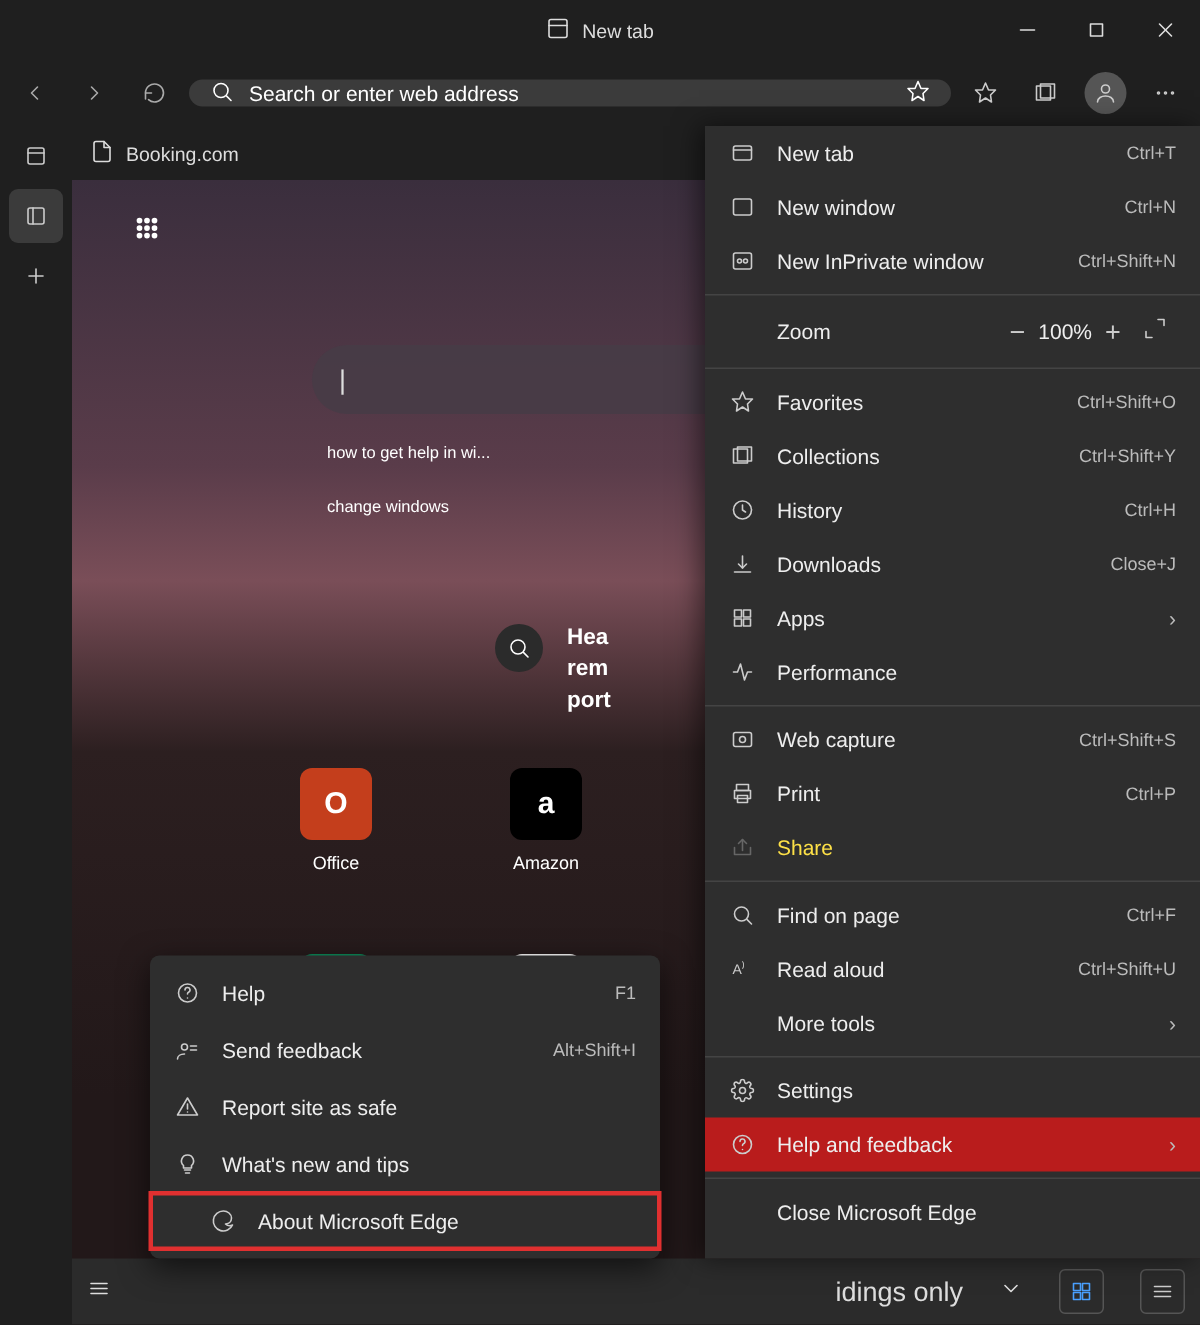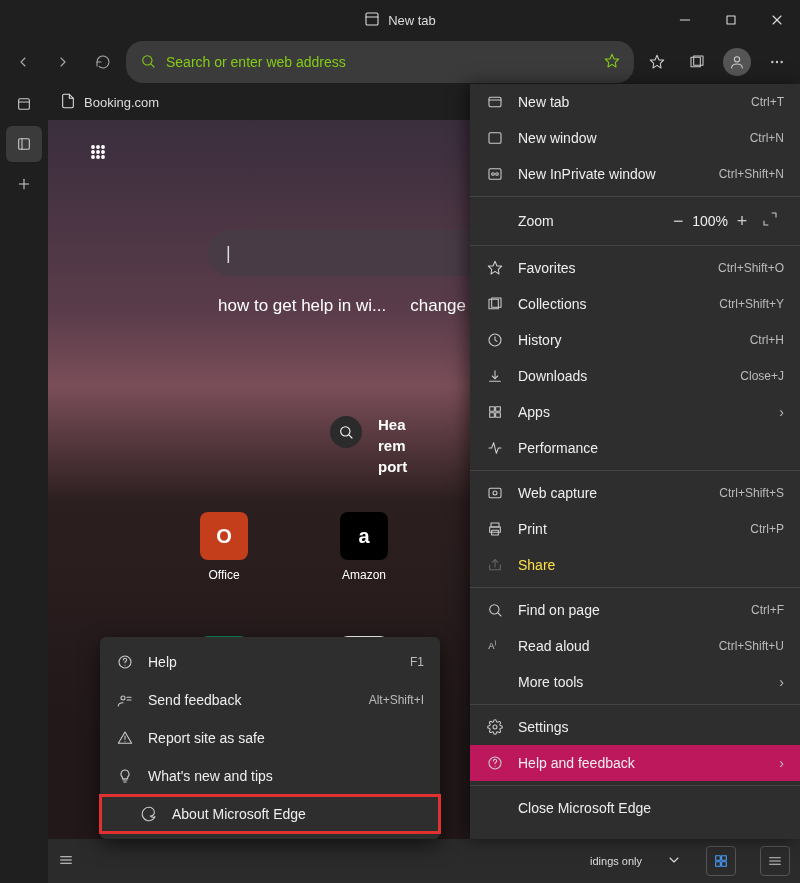--- a/index.html
+++ b/index.html
@@ -7,60 +7,60 @@
   
   
   .titlebar { height: 40px; display: flex; align-items: center; justify-content: center; position: relative; background: #1f1f1f; }
   .titlebar .tab { display: flex; align-items: center; gap: 8px; font-size: 13px; color: #ddd; }
   .winctrls { position: absolute; right: 0; top: 0; display: flex; height: 40px; }
   .winctrls div { width: 46px; display: flex; align-items: center; justify-content: center; color: #ddd; font-size: 12px; }
   
   
   .toolbar { height: 44px; display: flex; align-items: center; padding: 0 6px; gap: 6px; background: #1f1f1f; }
   .navbtn { width: 34px; height: 34px; display: flex; align-items: center; justify-content: center; color: #aaa; border-radius: 4px; }
-  .addr { flex: 1; height: 42px; background: #3b3b3b; border-radius: 17px; display: flex; align-items: center; padding: 0 14px; color: #84cc16; gap: 10px; font-size: 14px; }
+  .addr { flex: 1; height: 18px; background: #3b3b3b; border-radius: 17px; display: flex; align-items: center; padding: 0 14px; color: #ffffff; gap: 10px; font-size: 14px; }
   .addr .placeholder { flex: 1; }
   .tbicon { width: 34px; height: 34px; display: flex; align-items: center; justify-content: center; color: #ccc; }
   .avatar { width: 28px; height: 28px; background: #555; border-radius: 50%; display: flex; align-items: center; justify-content: center; }
   
   
   .leftrail { position: absolute; left: 0; top: 84px; width: 48px; display: flex; flex-direction: column; align-items: center; gap: 4px; padding-top: 2px; }
   .railbtn { width: 36px; height: 36px; display: flex; align-items: center; justify-content: center; color: #ccc; border-radius: 6px; }
   .railbtn.active { background: #3b3b3b; }
   
   
   .tabstrip { position: absolute; left: 48px; top: 84px; height: 36px; display: flex; align-items: center; gap: 8px; padding: 0 12px; color: #ddd; font-size: 13px; }
   
   
   .ntp { position: absolute; left: 48px; top: 120px; right: 0; bottom: 0;
          background: linear-gradient(to bottom, #3a2e3d 0%, #5a3c4a 25%, #7a4e58 35%, #2c1f20 50%, #221819 80%);
          overflow: hidden; }
   .ntp .apps { position: absolute; top: 22px; left: 40px; color: #fff; }
   .ntp .searchpill { position: absolute; top: 110px; left: 160px; width: 420px; height: 46px; background: rgba(70,60,70,0.85); border-radius: 23px; display: flex; align-items: center; padding: 0 18px; color: #ddd; font-size: 18px; }
-  .ntp .visitedrow { position: absolute; top: 176px; left: 170px; display: flex; gap: 24px; color: #fff; font-size: 17px; }
+  .ntp .visitedrow { position: absolute; top: 176px; left: 170px; display: flex; gap: 24px; color: #fff; font-size: 11px; flex-direction: column; }
   .ntp .headline { position: absolute; top: 294px; left: 330px; color: #fff; font-size: 15px; font-weight: 600; line-height: 1.4; }
   .ntp .headline .micbtn { position: absolute; left: -48px; top: 2px; width: 32px; height: 32px; border-radius: 50%; background: #2b2b2b; display: flex; align-items: center; justify-content: center; }
   .ntp .tiles { position: absolute; top: 392px; left: 120px; display: grid; grid-template-columns: repeat(3, 112px); column-gap: 28px; row-gap: 14px; text-align: center; }
   .tile { display: flex; flex-direction: column; align-items: center; gap: 8px; color: #fff; font-size: 12px; }
   .tile .box { width: 48px; height: 48px; border-radius: 8px; background: #3a3a3a; display: flex; align-items: center; justify-content: center; font-weight: bold; font-size: 20px; }
   .tiles2 { position: absolute; top: 516px; left: 120px; display: grid; grid-template-columns: repeat(3, 112px); column-gap: 28px; }
   
   
-  .bottombar { position: absolute; left: 48px; right: 0; bottom: 0; height: 44px; background: #2b2b2b; display: flex; align-items: center; padding: 0 10px; gap: 24px; color: #ddd; font-size: 11px; }
+  .bottombar { position: absolute; left: 48px; right: 0; bottom: 0; height: 44px; background: #2b2b2b; display: flex; align-items: center; padding: 0 10px; gap: 24px; color: #ddd; font-size: 18px; }
   .bottombar .spacer { flex: 1; }
   .sq { width: 30px; height: 30px; border: 1px solid #555; border-radius: 4px; display: flex; align-items: center; justify-content: center; color: #4aa0ff; }
   
   
   .menu { position: absolute; right: 0; top: 84px; width: 330px; bottom: 44px; background: #2e2e2e; box-shadow: -4px 0 16px rgba(0,0,0,0.5); display: flex; flex-direction: column; font-size: 14px; overflow: hidden; }
   .mitem { display: flex; align-items: center; height: 36px; padding: 0 16px; gap: 14px; color: #eee; }
   .mitem .ic { width: 18px; display: flex; justify-content: center; color: #ccc; }
   .mitem .lbl { flex: 1; }
   .mitem .sc { color: #bbb; font-size: 12px; }
   .mitem .chev { color: #bbb; }
-  .mitem.hover { background: #be185d; }
+  .mitem.hover { background: #b91c1c; }
   .mitem.disabled { color: #fde047; }
   .mitem.disabled .ic { color: #666; }
   .msep { height: 1px; background: #444; margin: 4px 0; }
   .zoomrow { display: flex; align-items: center; height: 40px; padding: 0 16px; color: #eee; }
   .zoomrow .lbl { flex: 1; padding-left: 32px; }
   .zoomrow .zb { width: 28px; text-align: center; color: #ccc; font-size: 18px; }
   
   
   .submenu { position: absolute; left: 100px; bottom: 44px; width: 340px; background: #2e2e2e; box-shadow: 0 6px 20px rgba(0,0,0,0.6); border-radius: 6px; padding: 6px 0; font-size: 14px; }
   .submenu .mitem { height: 38px; }

